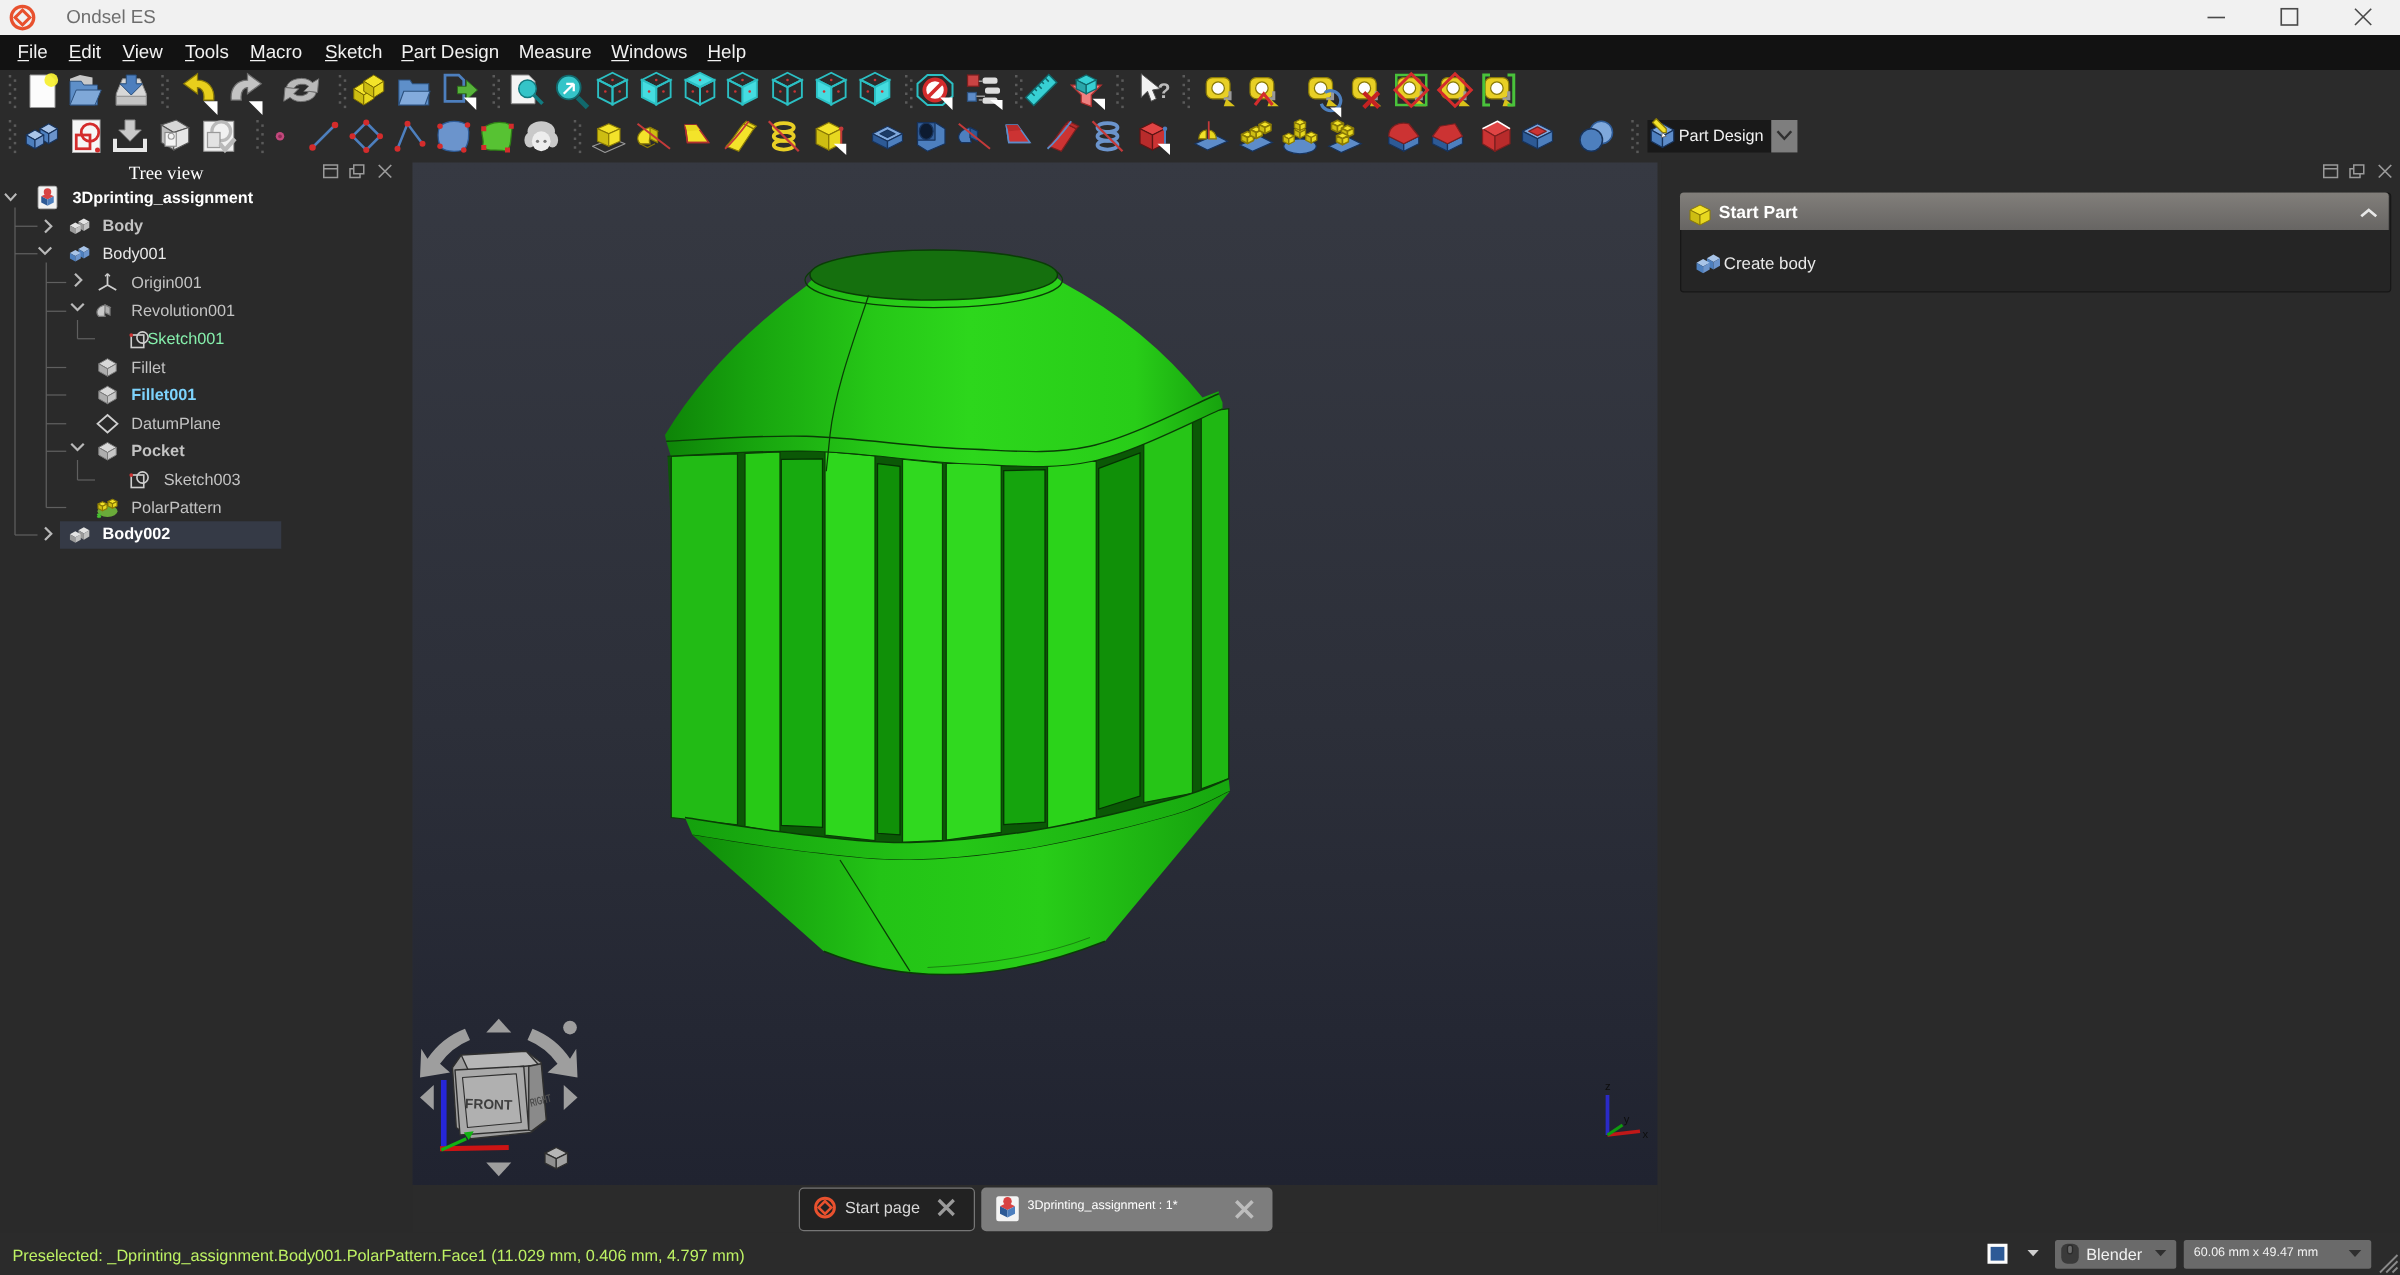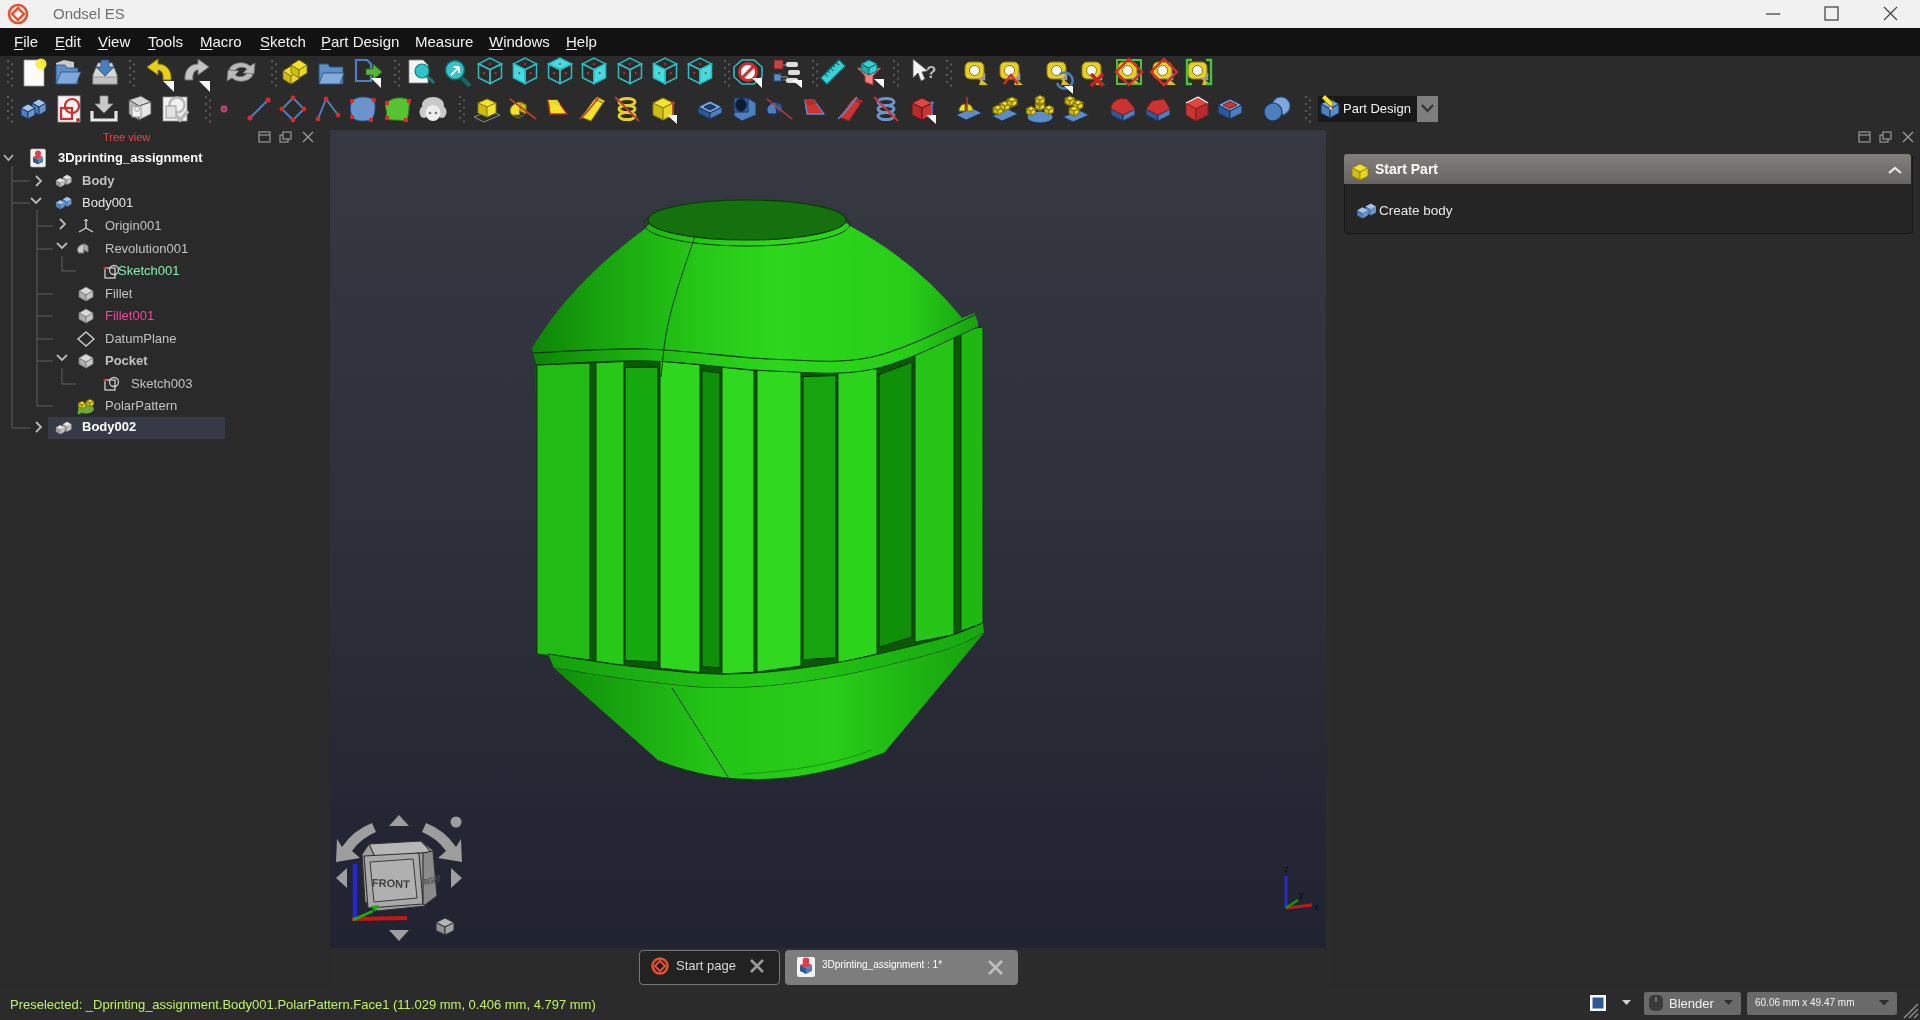--- a/index.html
+++ b/index.html
@@ -4,21 +4,21 @@
 html,body{margin:0;padding:0;width:1920px;height:1020px;overflow:hidden;
  font-family:"Liberation Sans",sans-serif;background:#2b2b2b;}
 .abs{position:absolute;}
 #titlebar{left:0;top:0;width:1920px;height:28px;background:#f1f1f1;}
 #title-text{left:37px;top:5px;font-size:15px;color:#6e6e6e;margin-left:16px;}
 #menubar{left:0;top:28px;width:1920px;height:28px;background:#121212;}
 .mi{position:absolute;top:33px;font-size:15px;color:#f2f2f2;}
 .mi u{text-decoration:underline;text-underline-offset:2px;}
 #toolbars{left:0;top:56px;width:1920px;height:72px;background:#2b2b2b;}
 #treepanel{left:0;top:128px;width:329px;height:858px;background:#2a2a2a;}
-#treehdr{left:0;top:130px;width:329px;height:20px;color:#ef4444;font-size:11px;}
+#treehdr{left:0;top:130px;width:329px;height:20px;color:#ffffff;font-size:15px;font-family:Liberation Serif, serif;}
 .trow{position:absolute;height:22px;line-height:22px;font-size:13px;color:#c3c3c3;white-space:nowrap;}
 #viewport{left:330px;top:130px;width:996px;height:818px;background:linear-gradient(#363942,#2c2f39 55%,#202330);}
 #taskspanel{left:1329px;top:128px;width:591px;height:858px;background:#2a2a2a;}
 #tabbar{left:330px;top:948px;width:996px;height:38px;background:#2b2b2b;}
 #statusbar{left:0;top:986px;width:1920px;height:34px;background:#2b2b2b;}
 .combo{position:absolute;background:#6a6a6a;border-radius:2px;height:23px;top:992px;}
 svg{display:block}
 </style></head><body>
 <div class="abs" id="titlebar"></div>
 <div class="abs" id="title-text">Ondsel ES</div>
@@ -42,21 +42,21 @@
 <div class="abs" id="statusbar"></div>
 <div class="abs" id="treehdr" style="left:103px;top:131px;">Tree view</div>
 <div class="abs" style="left:48px;top:417px;width:177px;height:22px;background:#353a46;"></div>
 <div class="trow" style="left:58px;top:147px;color:#ffffff;font-weight:bold">3Dprinting_assignment</div>
 <div class="trow" style="left:82px;top:170px;color:#c3c3c3;font-weight:bold">Body</div>
 <div class="trow" style="left:82px;top:192px;color:#e8e8e8;font-weight:normal">Body001</div>
 <div class="trow" style="left:105px;top:215px;color:#c3c3c3;font-weight:normal">Origin001</div>
 <div class="trow" style="left:105px;top:238px;color:#c3c3c3;font-weight:normal">Revolution001</div>
 <div class="trow" style="left:118px;top:260px;color:#86efac;font-weight:normal">Sketch001</div>
 <div class="trow" style="left:105px;top:283px;color:#c3c3c3;font-weight:normal">Fillet</div>
-<div class="trow" style="left:105px;top:305px;color:#ec4899;font-weight:normal">Fillet001</div>
+<div class="trow" style="left:105px;top:305px;color:#7dd3fc;font-weight:bold">Fillet001</div>
 <div class="trow" style="left:105px;top:328px;color:#c3c3c3;font-weight:normal">DatumPlane</div>
 <div class="trow" style="left:105px;top:350px;color:#c3c3c3;font-weight:bold">Pocket</div>
 <div class="trow" style="left:131px;top:373px;color:#c3c3c3;font-weight:normal">Sketch003</div>
 <div class="trow" style="left:105px;top:395px;color:#c3c3c3;font-weight:normal">PolarPattern</div>
 <div class="trow" style="left:82px;top:416px;color:#ffffff;font-weight:bold">Body002</div>
 <div class="abs" style="left:1586px;top:131px;font-size:13px;color:#d4d4d4;margin-top:35px;">Tasks</div>
 <div class="abs" style="left:1344px;top:154px;width:567px;height:78px;background:#252525;border:1px solid #171717;border-radius:3px;"></div>
 <div class="abs" style="left:1344px;top:154px;width:567px;height:30px;background:linear-gradient(#827f7b,#676563);border-radius:3px 3px 0 0;"></div>
 <div class="abs" style="left:1375px;top:161px;font-size:14px;font-weight:bold;color:#ffffff;">Start Part</div>
 <div class="abs" style="left:1379px;top:203px;font-size:13.5px;color:#e8e8e8;">Create body</div>

